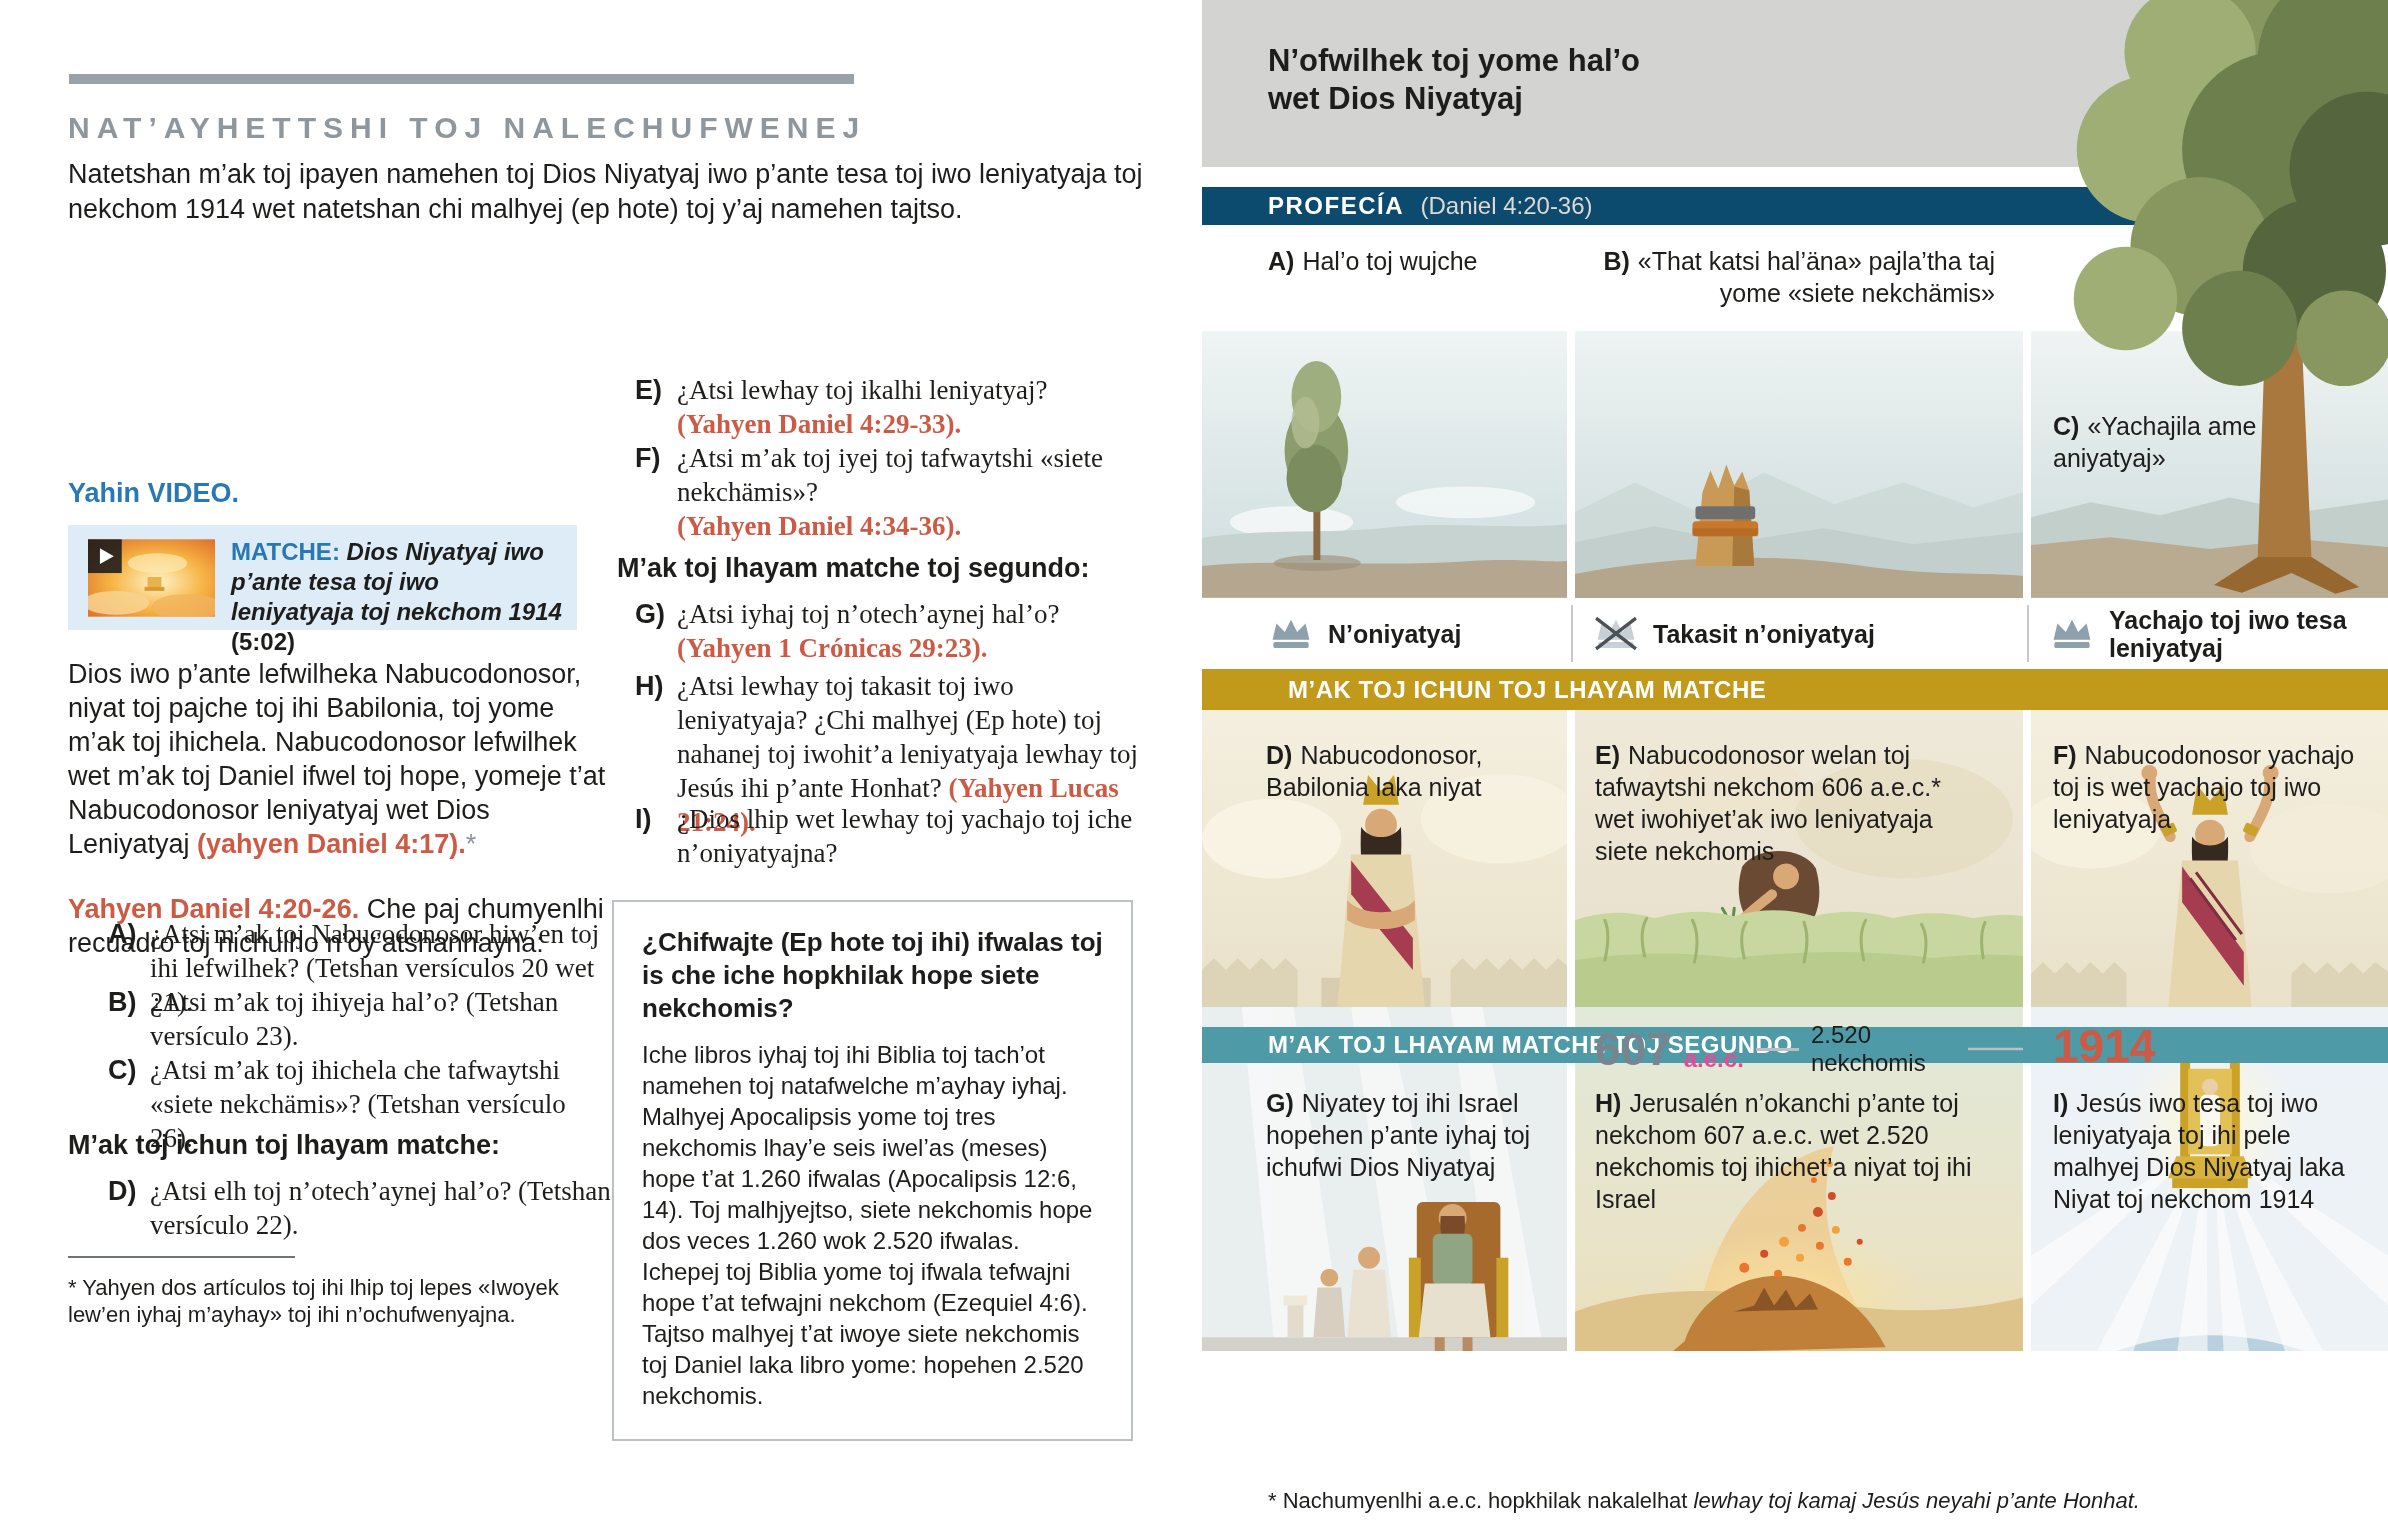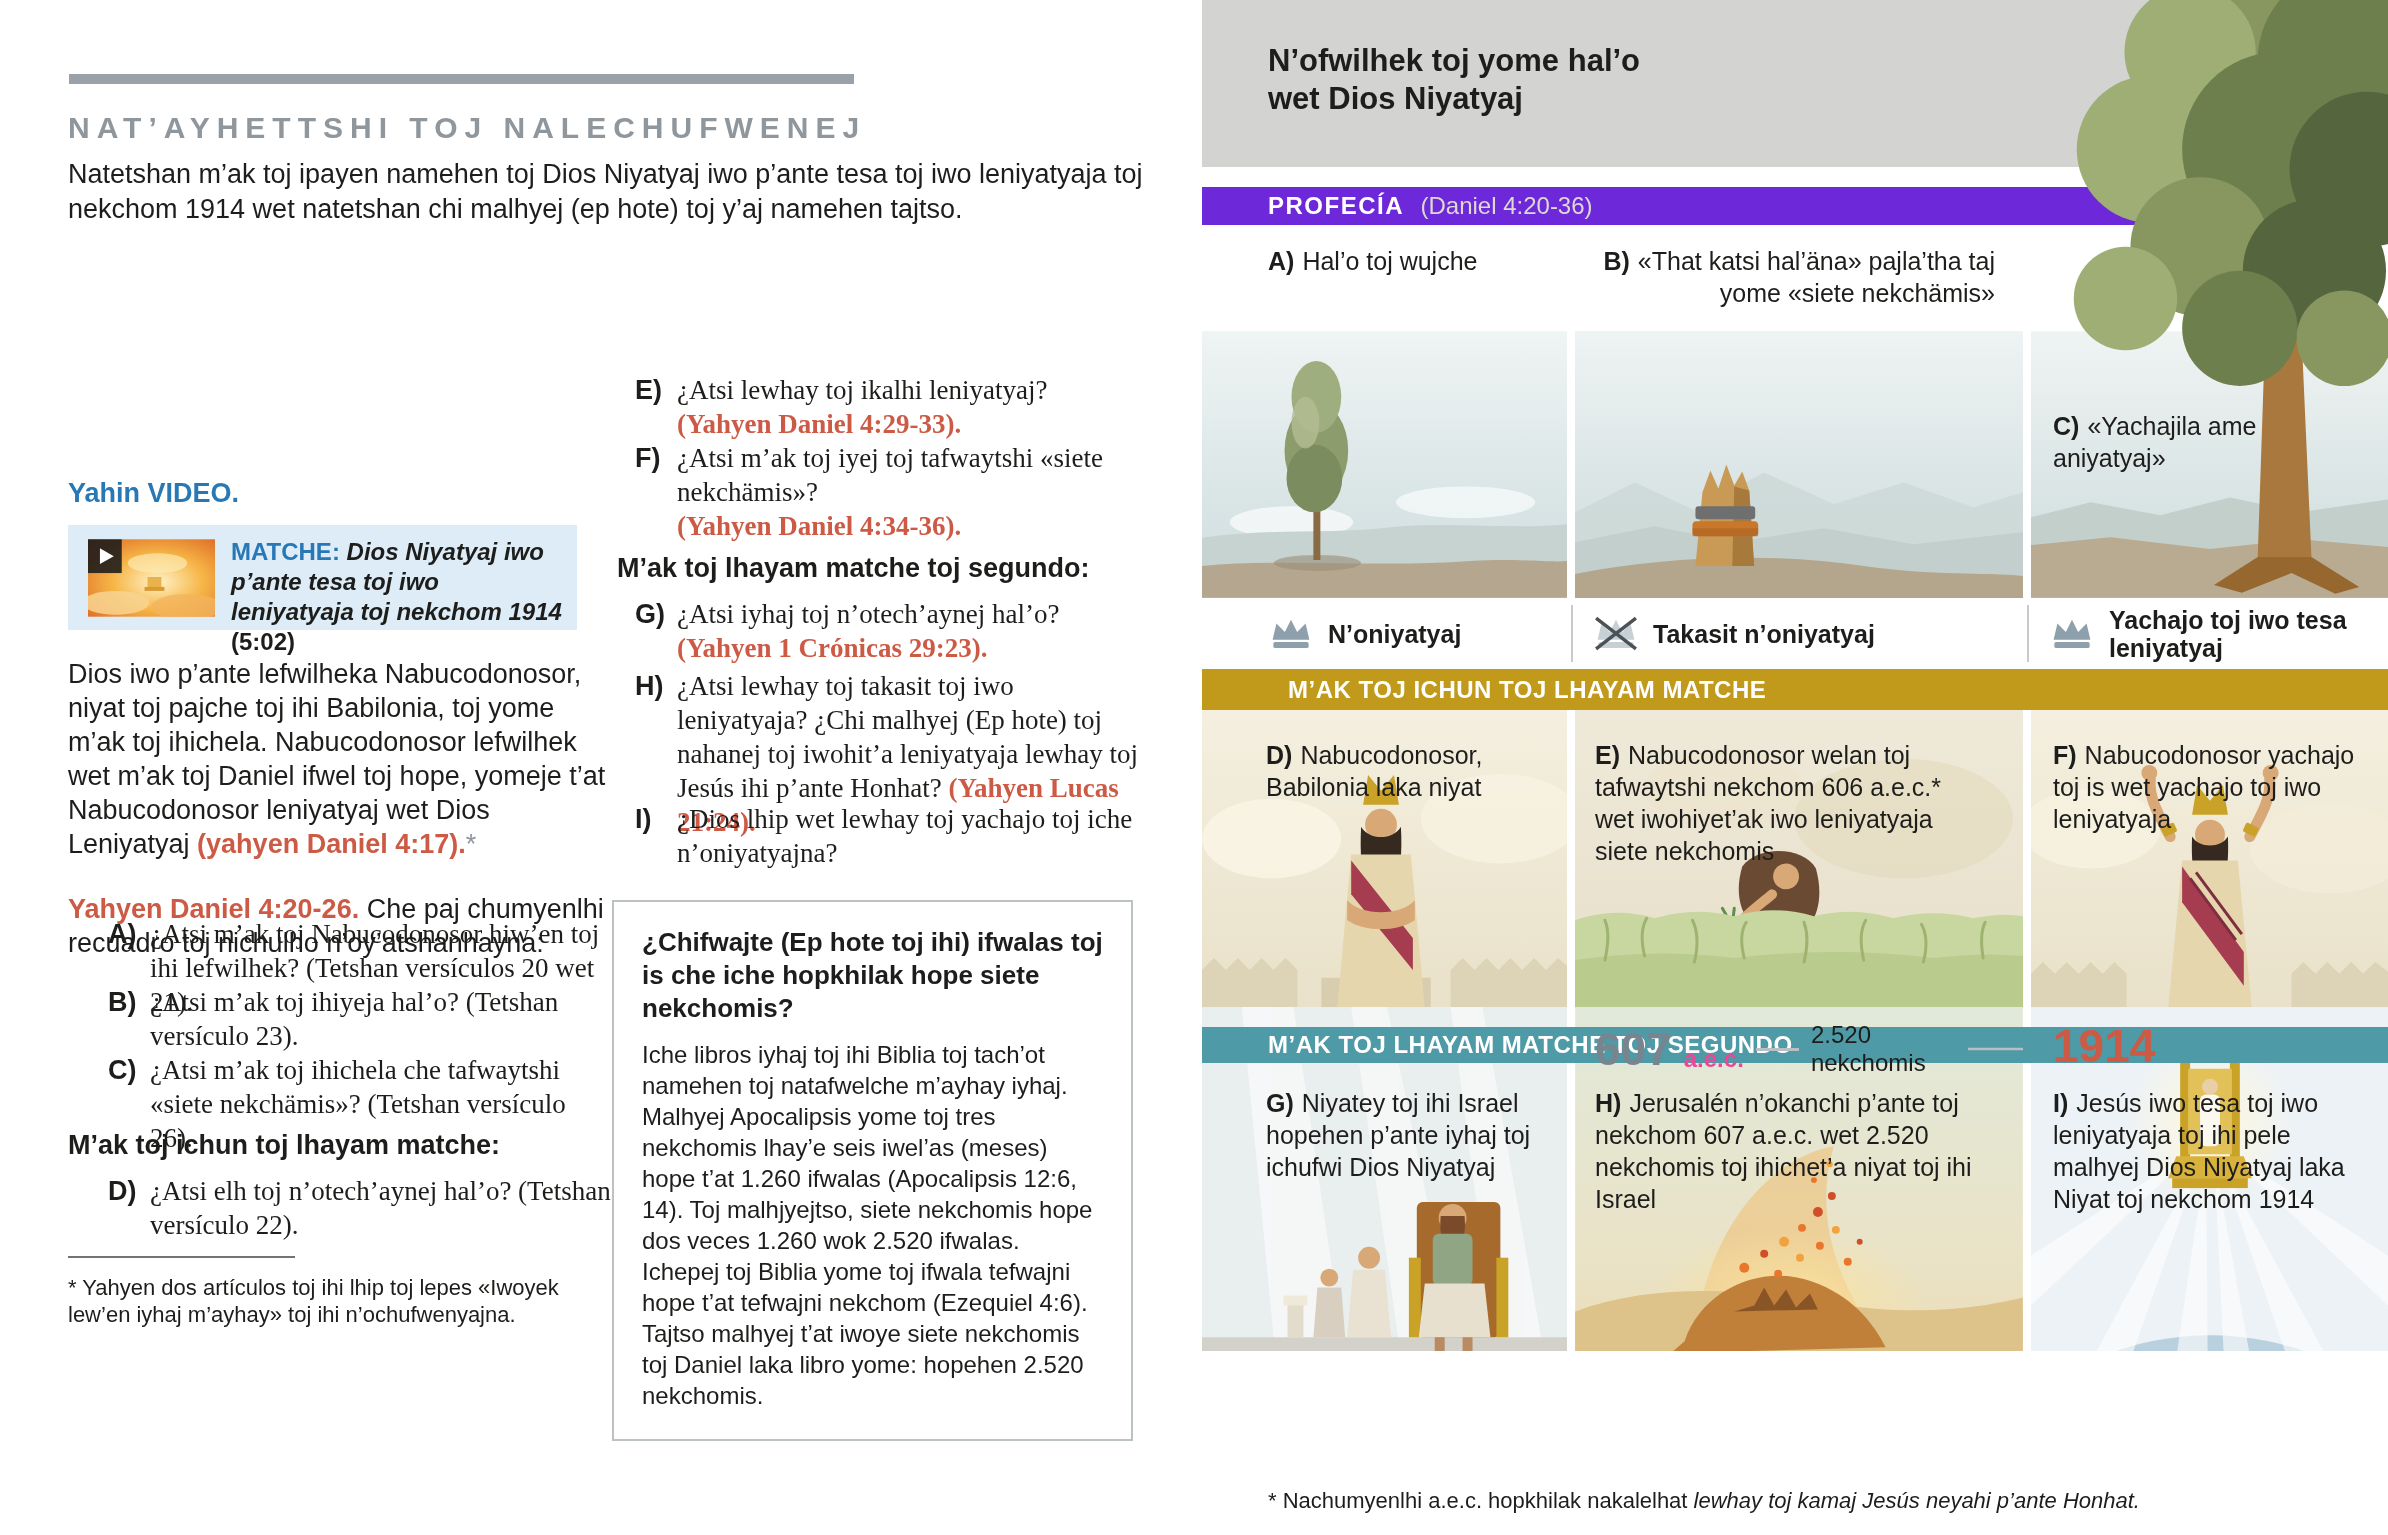--- a/index.html
+++ b/index.html
@@ -35,21 +35,21 @@
   .fn{left:68px;top:1274px;width:498px;font-size:22px;line-height:27px;}
   .qbox{left:612px;top:900px;width:521px;box-sizing:border-box;border:2px solid #bcc1c3;background:#fff;
         padding:24px 28px 28px 28px;}
   .qbox-title{font-size:26px;line-height:33px;font-weight:bold;}
   .qbox-body{margin-top:14px;font-size:24px;line-height:31px;}
 
   
   .right{left:1202px;top:0;width:1186px;height:1535px;}
   .title-band{left:0;top:0;width:1186px;height:167px;background:#d3d3d1;z-index:1;}
   .r-title{left:66px;top:42px;font-size:31px;line-height:38px;font-weight:bold;color:#1d1d1b;z-index:1;}
-  .profecia-bar{left:0;top:187px;width:1186px;height:38px;background:#6d28d9;line-height:38px;z-index:1;}
+  .profecia-bar{left:0;top:187px;width:1186px;height:38px;background:#0c4a6e;line-height:38px;z-index:1;}
   .profecia-bar .lbl{margin-left:66px;font-size:24px;font-weight:bold;color:#ffffff;letter-spacing:1.5px;}
   .profecia-bar .ref{margin-left:12px;font-size:24px;color:#ddd8d3;}
   .cap{font-size:25px;line-height:32px;color:#1d1d1b;}
   .cap .cl{font-weight:bold;margin-right:8px;}
   .img1{top:331px;height:267px;}
   .colA{left:0;width:365px;} .colB{left:373px;width:448px;} .colC{left:829px;width:357px;}
   .legend{left:0;top:598px;width:1186px;height:71px;background:#fff;z-index:2;}
   .legend .cell{position:absolute;top:0;height:71px;display:flex;align-items:center;gap:14px;}
   .legend .cell .llabel{font-size:25px;line-height:28px;font-weight:bold;}
   .vdiv{position:absolute;top:7px;width:2px;height:57px;background:#c9c9c9;}

